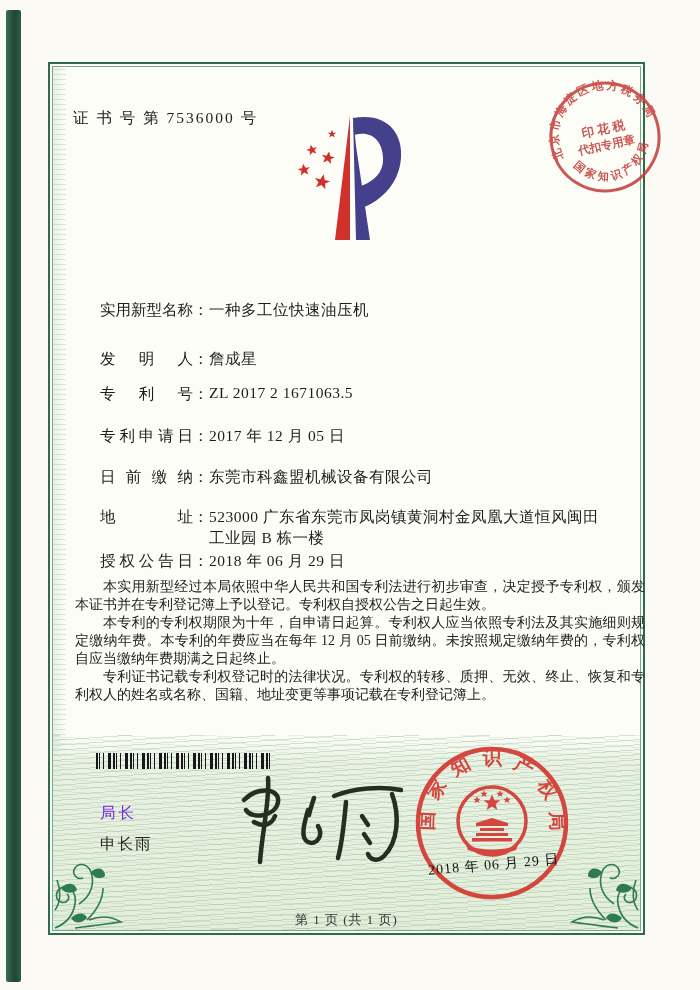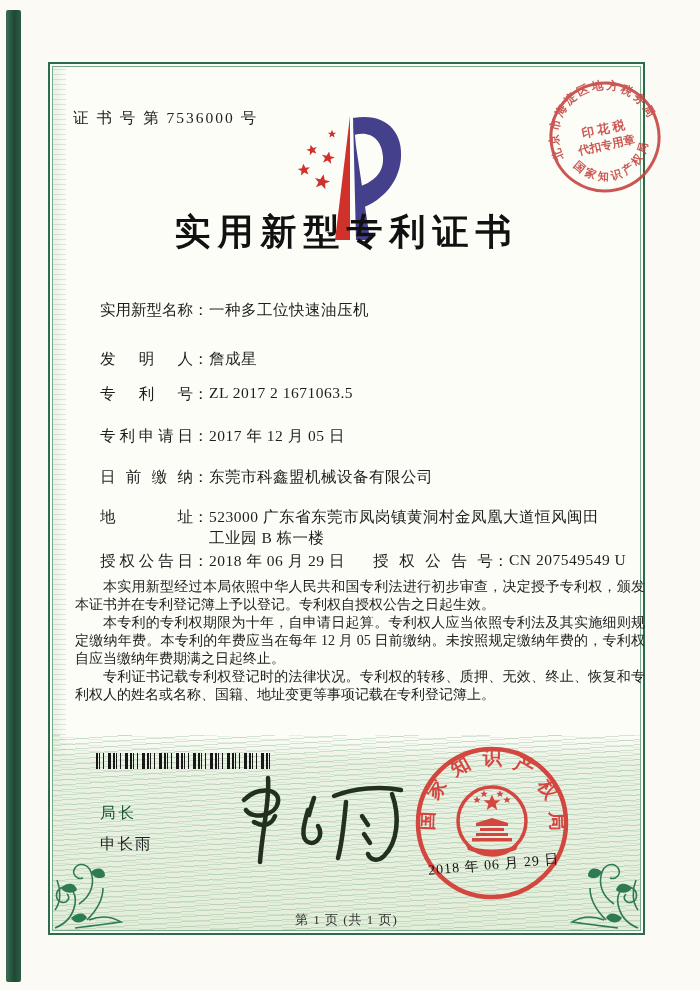--- a/index.html
+++ b/index.html
@@ -34,21 +34,21 @@
   .fvalue{display:inline-block;vertical-align:top;max-width:455px;letter-spacing:.5px;}
   .grant-group2{position:absolute;left:273px;top:0;}
   .grant-group2 .flabel{width:120px;}
   .bodytext{position:absolute;left:75px;top:578px;width:570px;font-size:14px;
             line-height:18px;text-align:justify;color:#222;}
   .bodytext p{margin:0;text-indent:2em;}
   .barcode{position:absolute;left:96px;top:753px;width:177px;height:16px;
       background:repeating-linear-gradient(90deg,#181818 0 2px,transparent 2px 3px,
         #181818 3px 4px,transparent 4px 7px,#181818 7px 8px,transparent 8px 12px,
         #181818 12px 15px,transparent 15px 17px);}
-  .director-label{position:absolute;left:100px;top:803px;font-size:15.5px;letter-spacing:3px;color:#14532d;}
+  .director-label{position:absolute;left:100px;top:803px;font-size:15.5px;letter-spacing:3px;color:#6d28d9;}
   .director-name{position:absolute;left:100px;top:834px;font-size:15.5px;letter-spacing:2px;color:#222;}
   .signature{position:absolute;left:196px;top:772px;}
   .seal{position:absolute;left:413px;top:744px;width:158px;height:158px;opacity:.93;}
   .seal-date{position:absolute;left:428px;top:856px;font-size:14px;color:#101010;
              letter-spacing:1px;transform:rotate(-5deg);white-space:nowrap;}
   .tax-stamp{position:absolute;left:546px;top:78px;width:118px;height:118px;
              transform:rotate(-12deg);opacity:.88;}
   .footer-page{position:absolute;left:48px;top:911px;width:597px;text-align:center;
                font-size:13px;color:#333;letter-spacing:1px;}
   .flourish{position:absolute;bottom:1px;}
@@ -106,21 +106,20 @@
       <path transform="translate(14,58) scale(0.62) rotate(-8)" d="M0,-10 L2.9,-3.1 10,-3.1 4.3,1.2 6.2,8.1 0,4 -6.2,8.1 -4.3,1.2 -10,-3.1 -2.9,-3.1 Z"></path>
       <path transform="translate(32,70) scale(0.78) rotate(12)" d="M0,-10 L2.9,-3.1 10,-3.1 4.3,1.2 6.2,8.1 0,4 -6.2,8.1 -4.3,1.2 -10,-3.1 -2.9,-3.1 Z"></path>
       <polygon points="60,4 45,128 60,128"></polygon>
     </g>
     <g fill="#45408c">
       <polygon points="63,4 66,128 80,128 66,34"></polygon>
       <path d="M63,6 C96,0 113,20 111,46 C109,74 88,91 69,97 L66,76 C84,70 94,61 93,45 C92,27 80,18 64,23 Z"></path>
     </g>
   </svg>
 
-  <div class="title">实用新型专利证书</div>
 
   <div class="frow" style="top:300px">
     <span class="flabel">实用新型名称</span><span class="fcolon">：</span><span class="fvalue">一种多工位快速油压机</span>
   </div>
   <div class="frow" style="top:349px">
     <span class="flabel">发明人</span><span class="fcolon">：</span><span class="fvalue">詹成星</span>
   </div>
   <div class="frow" style="top:384px">
     <span class="flabel">专利号</span><span class="fcolon">：</span><span class="fvalue">ZL 2017 2 1671063.5</span>
   </div>
@@ -128,23 +127,20 @@
     <span class="flabel">专利申请日</span><span class="fcolon">：</span><span class="fvalue">2017 年 12 月 05 日</span>
   </div>
   <div class="frow" style="top:467px">
     <span class="flabel">日前缴纳</span><span class="fcolon">：</span><span class="fvalue">东莞市科鑫盟机械设备有限公司</span>
   </div>
   <div class="frow" style="top:507px">
     <span class="flabel">地址</span><span class="fcolon">：</span><span class="fvalue"><span>523000 广东省东莞市凤岗镇黄洞村金凤凰大道恒风闽田</span><br><span>工业园 B 栋一楼</span></span>
   </div>
   <div class="frow" style="top:551px">
     <span class="flabel">授权公告日</span><span class="fcolon">：</span><span class="fvalue">2018 年 06 月 29 日</span>
-    <span class="grant-group2">
-      <span class="flabel">授权公告号</span><span class="fcolon">：</span><span class="fvalue">CN 207549549 U</span>
-    </span>
   </div>
 
   <div class="bodytext">
     <p>本实用新型经过本局依照中华人民共和国专利法进行初步审查，决定授予专利权，颁发本证书并在专利登记簿上予以登记。专利权自授权公告之日起生效。</p>
     <p>本专利的专利权期限为十年，自申请日起算。专利权人应当依照专利法及其实施细则规定缴纳年费。本专利的年费应当在每年 12 月 05 日前缴纳。未按照规定缴纳年费的，专利权自应当缴纳年费期满之日起终止。</p>
     <p>专利证书记载专利权登记时的法律状况。专利权的转移、质押、无效、终止、恢复和专利权人的姓名或名称、国籍、地址变更等事项记载在专利登记簿上。</p>
   </div>
 
   <div class="barcode"></div>
 

